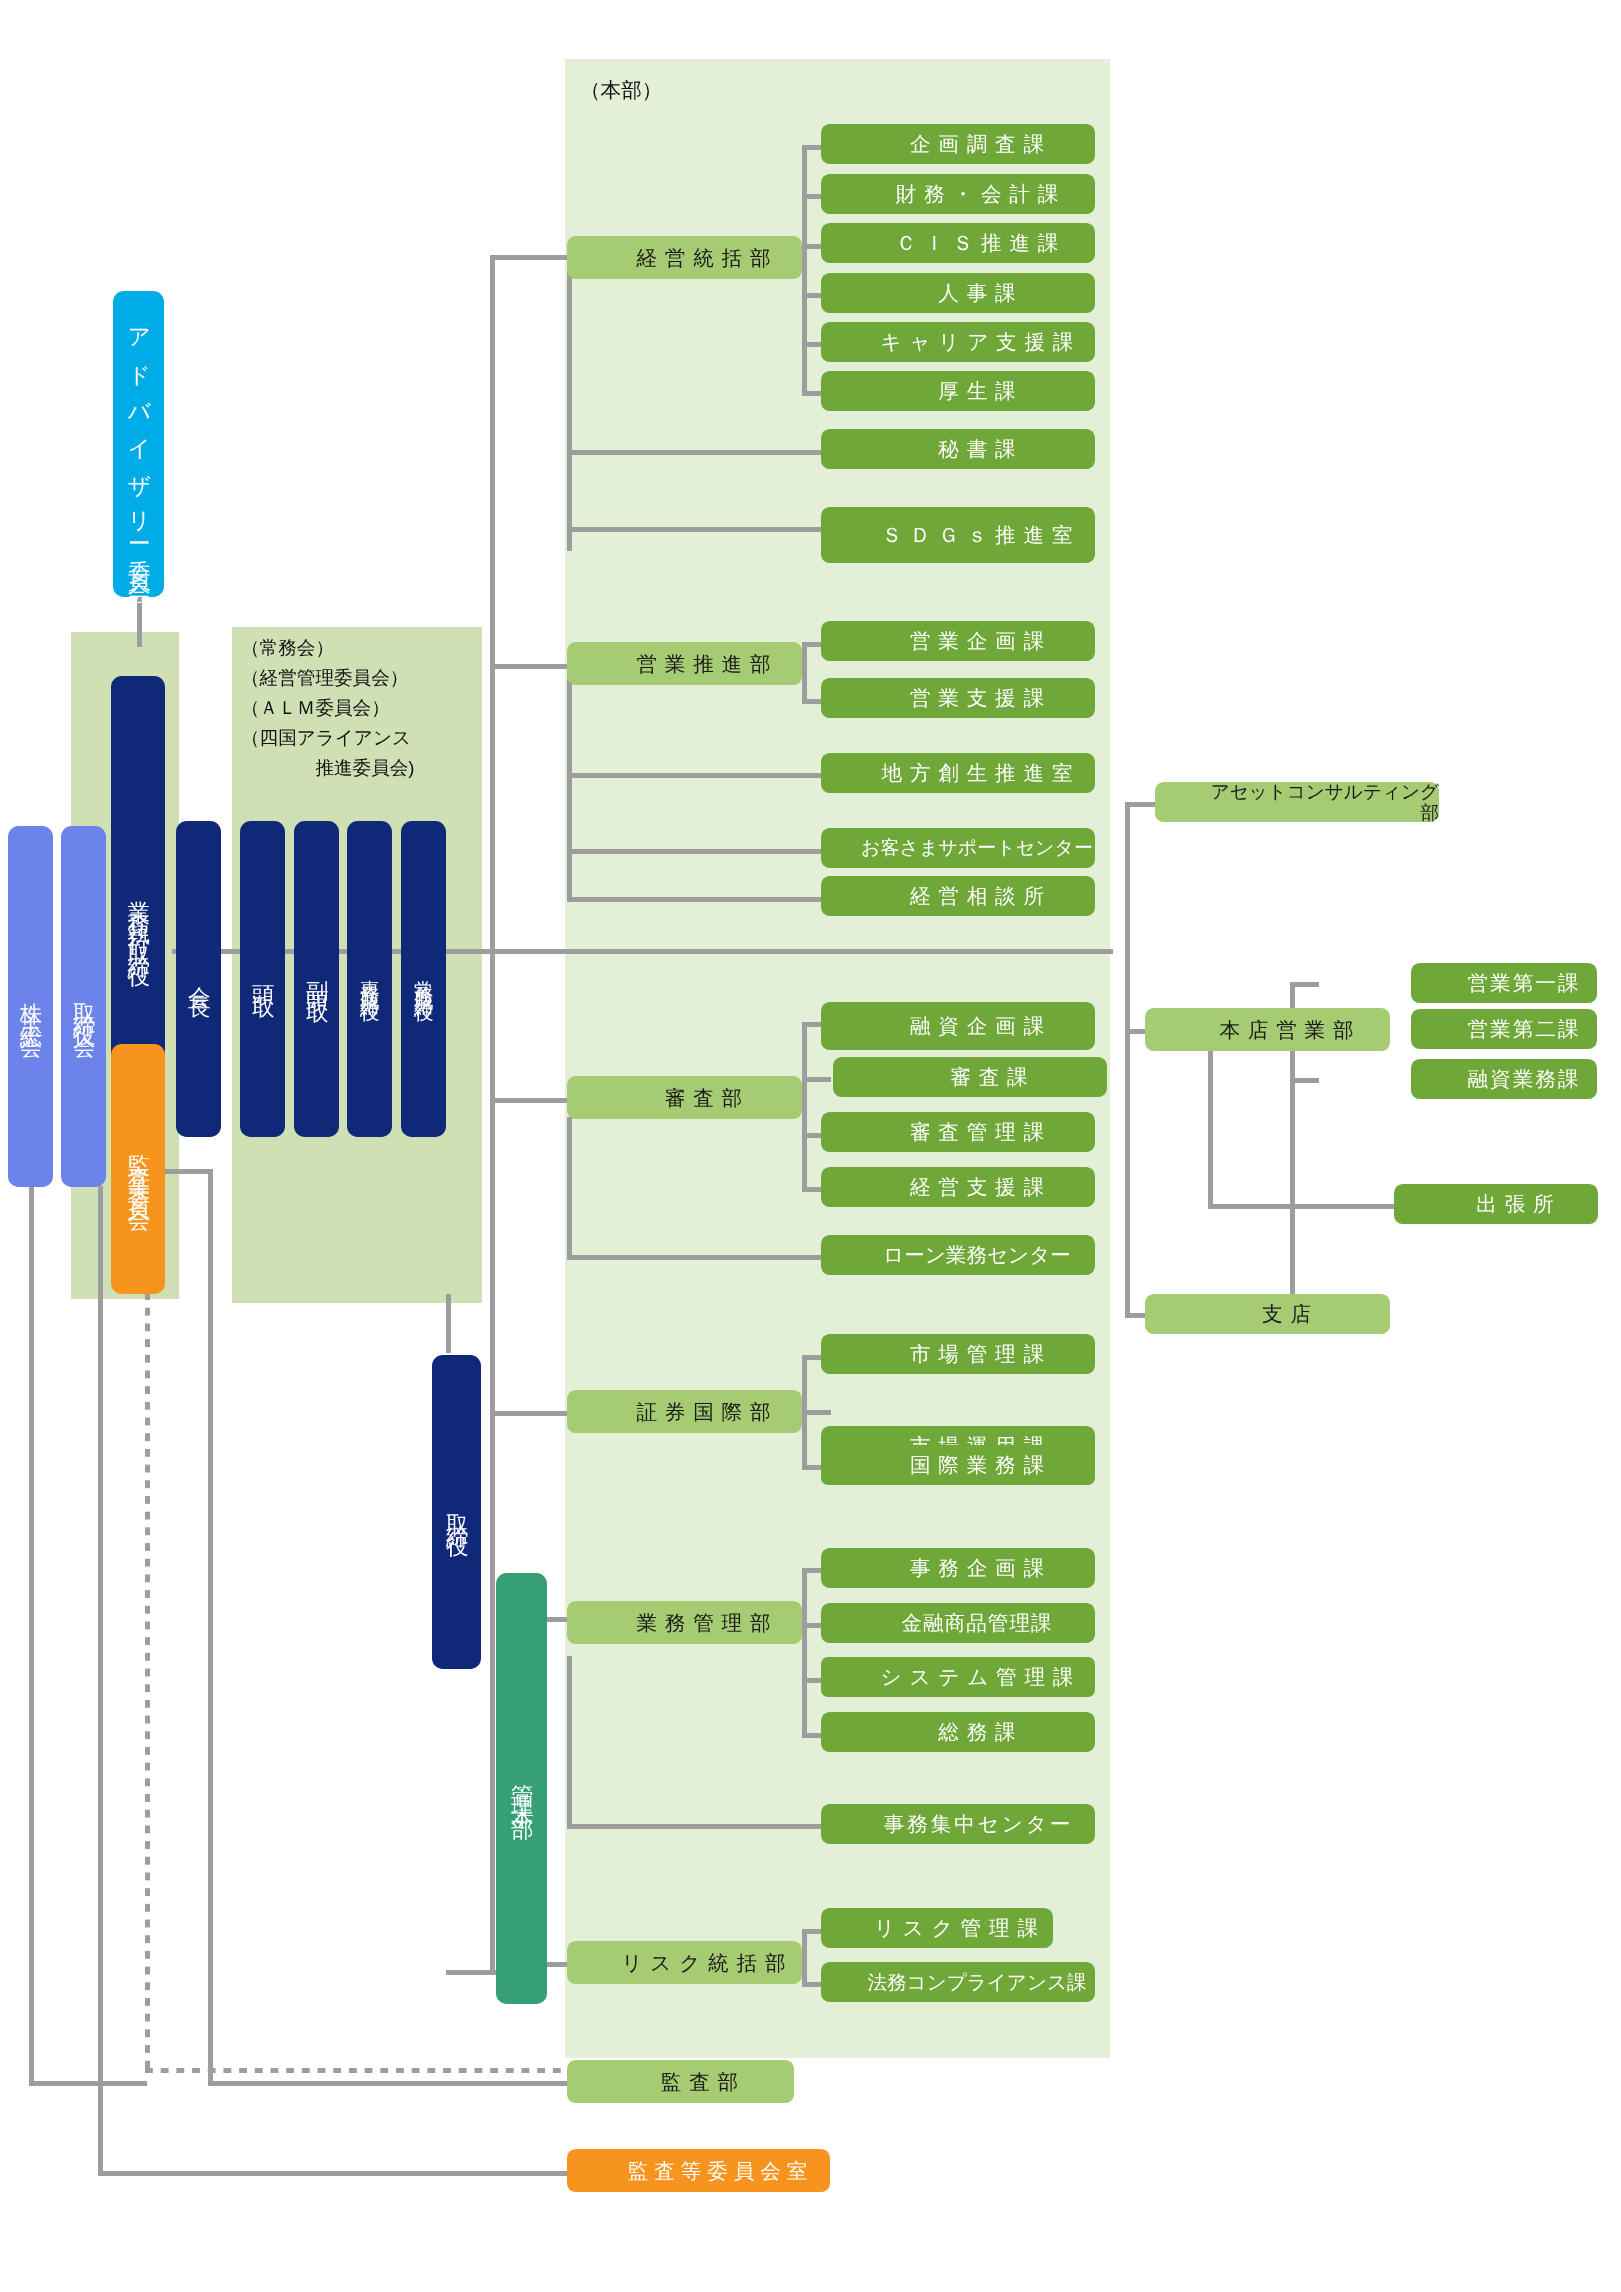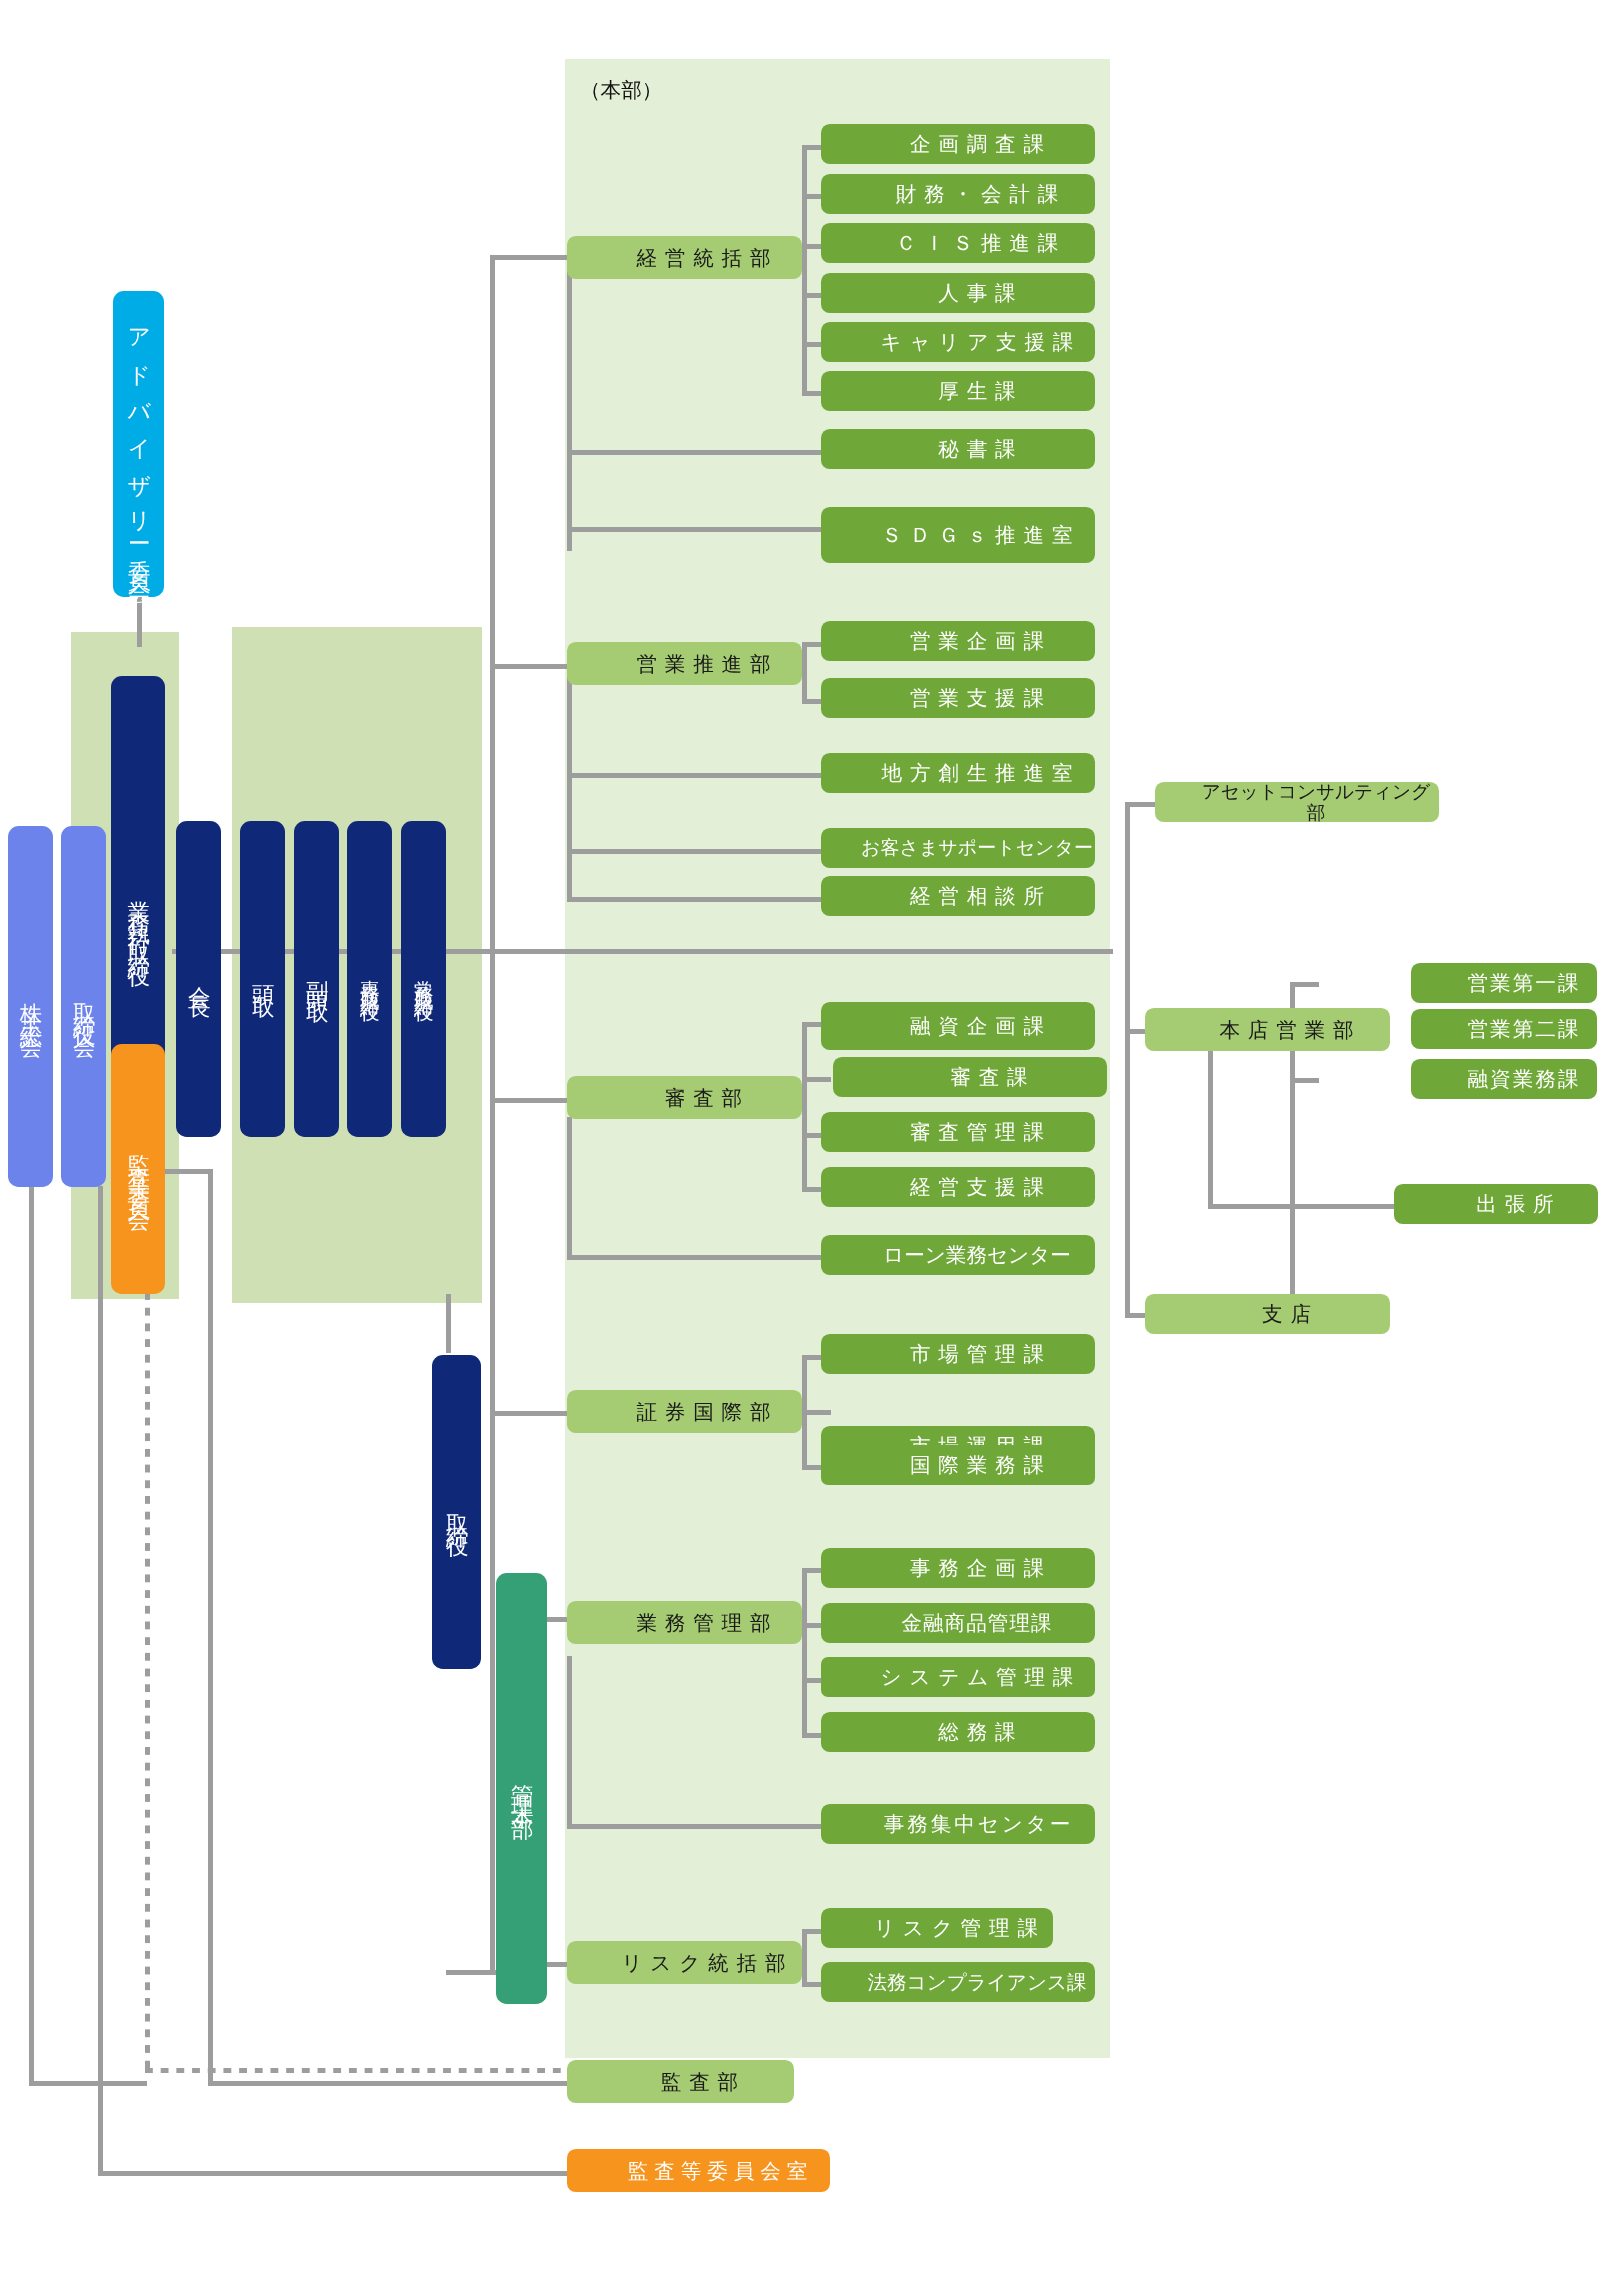--- a/index.html
+++ b/index.html
@@ -20,21 +20,21 @@
   .line.h{height:4.9px;}
   .dotline{position:absolute;height:4.9px;
      background-image:linear-gradient(to right,#9d9d9d 0 7.8px,transparent 7.8px 15.7px);
      background-size:15.7px 4.9px;background-repeat:repeat-x;}
   .dotline.v{width:4.9px;height:auto;
      background-image:linear-gradient(to bottom,#9d9d9d 0 7.8px,transparent 7.8px 15.7px);
      background-size:4.9px 15.7px;background-repeat:repeat-y;}
 
   
   .box{position:absolute;box-sizing:border-box;display:flex;align-items:center;
-       justify-content:center;border-radius:8.8px;text-align:center;line-height:1.15;padding-left:38px;}
+       justify-content:center;border-radius:8.8px;text-align:right;line-height:1.15;padding-left:38px;}
 
   .b-dept{background:#a5cc72;color:#1a1a1a;font-size:20.6px;letter-spacing:7.8px;
           text-indent:7.8px;font-weight:400;}
   .b-sect{background:#6fa839;color:#ffffff;font-size:20.6px;letter-spacing:7.8px;
           text-indent:7.8px;font-weight:400;}
   .b-sect.tight{letter-spacing:0px;text-indent:0;}
   .b-dept.tight{letter-spacing:0px;text-indent:0;}
 
   .b-blue-lt{background:#6b83ea;color:#fff;}
   .b-blue-dk{background:#102878;color:#fff;}
@@ -150,20 +150,25 @@
 
   <div class="line v" style="left:1290px;top:982px;height:330px;"></div>
   <div class="line h" style="left:1290px;top:982px;width:29px;"></div>
   <div class="line h" style="left:1290px;top:1028px;width:29px;"></div>
   <div class="line h" style="left:1290px;top:1078px;width:29px;"></div>
   <div class="line v" style="left:1208px;top:1049px;height:160px;"></div>
   <div class="line h" style="left:1208px;top:1204px;width:186px;"></div>
 
   <div class="honbu-label" style="left:580px;top:76px;">（本部）</div>
 
+  <div class="note" style="left:241px;top:633px;">（常務会）
+（経営管理委員会）
+（ＡＬＭ委員会）
+（四国アライアンス
+　　　　推進委員会)</div>
 
   <div class="vert b-cyan" style="left:113px;top:291px;width:51px;height:306px;">アドバイザリー委員会</div>
 
   <div class="vert b-blue-dk" style="left:111px;top:676px;width:54px;height:490px;">業務執行取締役</div>
 
   <div class="vert b-orange" style="left:111px;top:1044px;width:54px;height:250px;">監査等委員会</div>
 
   <div class="vert b-blue-lt" style="left:7.8px;top:826px;width:45px;height:361px;">株主総会</div>
 
   <div class="vert b-blue-lt" style="left:61px;top:826px;width:45px;height:361px;">取締役会</div>

